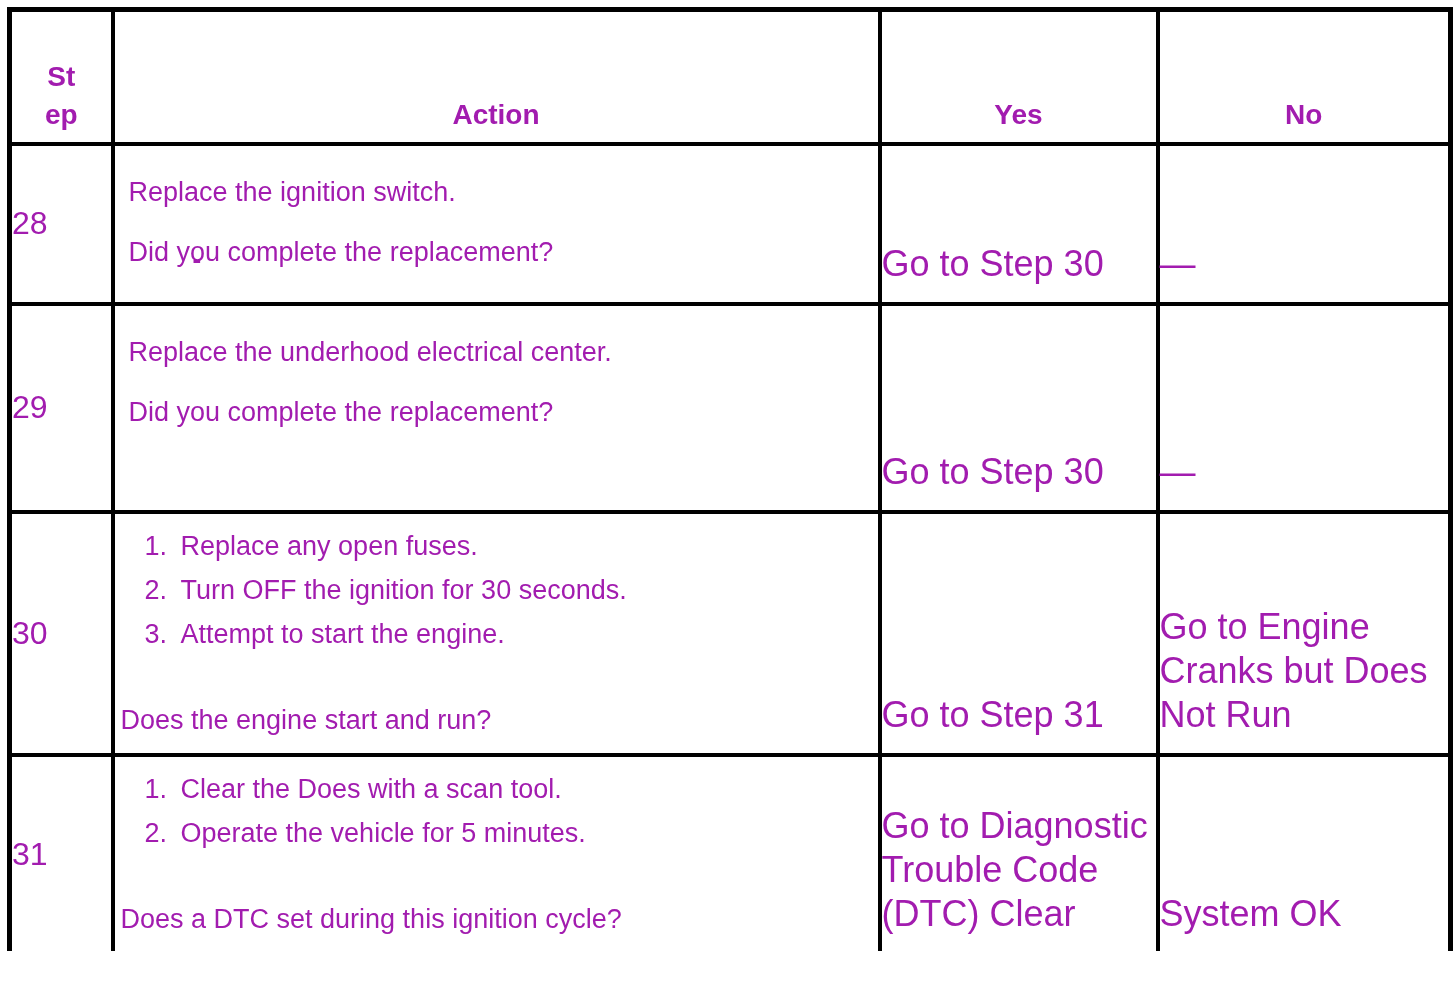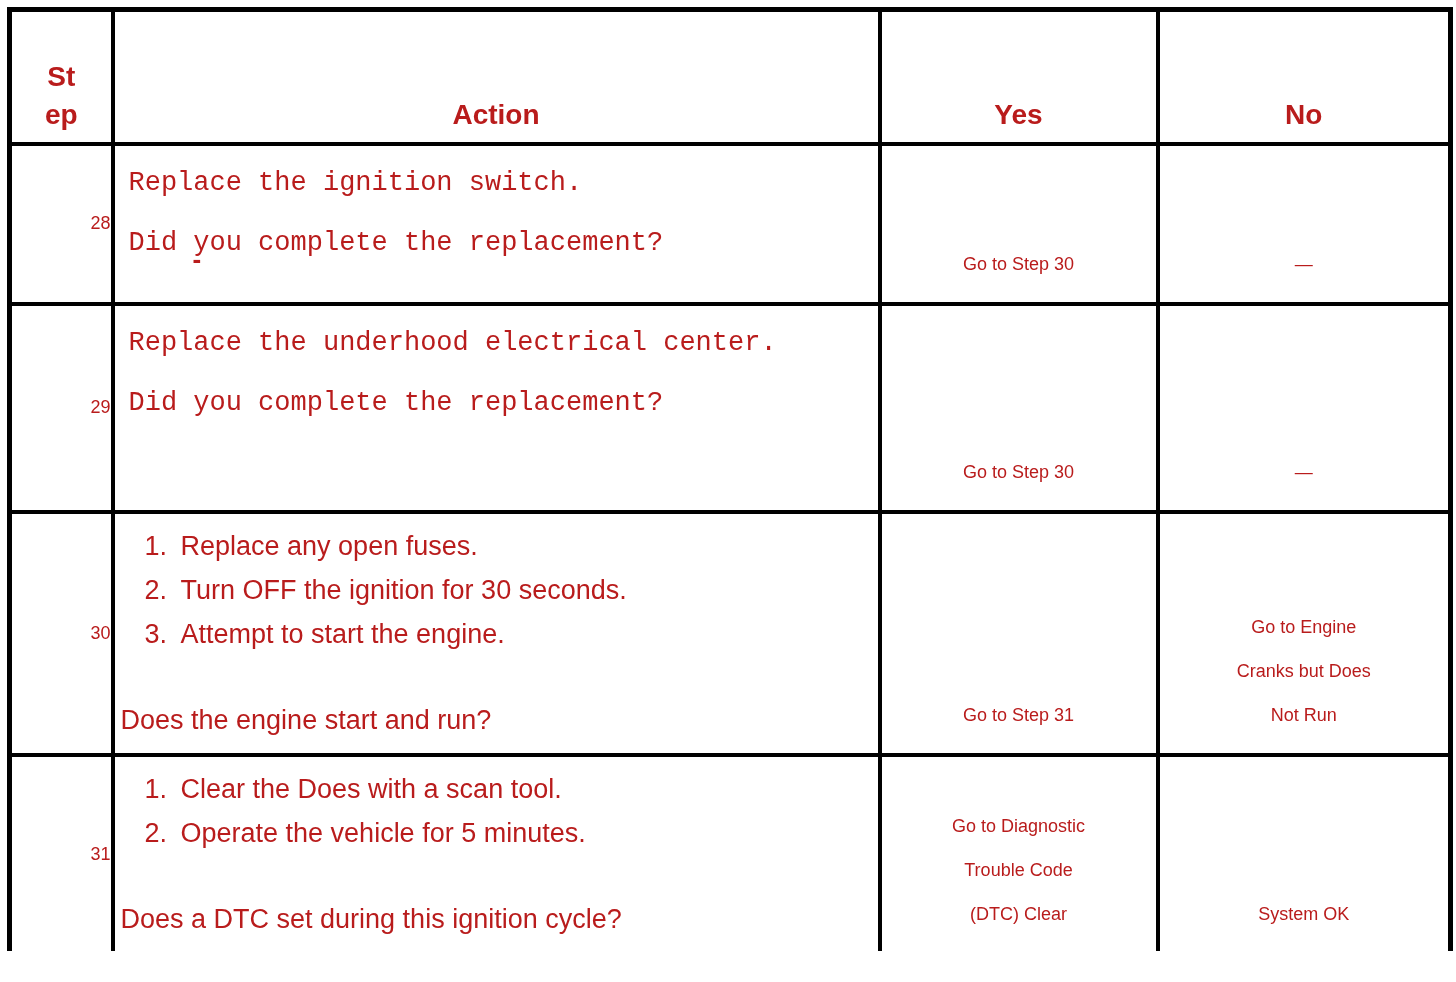--- a/index.html
+++ b/index.html
@@ -3,21 +3,21 @@
 <meta charset="utf-8">
 <style>
   * { box-sizing: border-box; }
   html, body { margin: 0; padding: 0; background: #ffffff; }
   .sheet {
     position: relative;
     width: 1456px;
     height: 951px;
     background: #ffffff;
     font-family: "Liberation Sans", sans-serif;
-    color: #b91c1c;
+    color: #a21caf;
     overflow: hidden;
   }
   table.diag {
     position: absolute;
     left: 7px;
     top: 7px;
     width: 1441px;
     border-collapse: collapse;
     table-layout: fixed;
     border: 5px solid #000000;
@@ -31,52 +31,50 @@
 
   th {
     font-weight: bold;
     font-size: 28px;
     text-align: center;
     vertical-align: bottom;
     padding-bottom: 8px;
     line-height: 38px;
   }
   td.step {
-    font-size: 18px;
-    text-align: right;
+    font-size: 32px;
+    text-align: left;
     vertical-align: middle;
   }
   td.action {
     position: relative;
     vertical-align: top;
     font-size: 27px;
   }
   .para {
-    margin: 21px 12px 0 14px;
+    margin: 30px 12px 0 14px;
     line-height: 33px;
-    font-family: Liberation Mono, monospace;
   }
   .para + .para { margin-top: 27px; }
   .list { margin-top: 10px; }
   .li {
     display: flex;
     margin-left: 30px;
     line-height: 44px;
   }
   .li .num { flex: none; width: 36px; }
   .question {
     position: absolute;
     left: 6px;
     bottom: 16px;
     line-height: 33px;
     white-space: nowrap;
   }
   td.yes, td.no {
-    font-size: 18px;
-    text-align: center;
+    font-size: 36px;
     vertical-align: bottom;
     padding-bottom: 16px;
     line-height: 44px;
   }
   .artifact {
     position: absolute;
     left: 78px;
     top: 100px;
     font-size: 26px;
     font-weight: bold;

